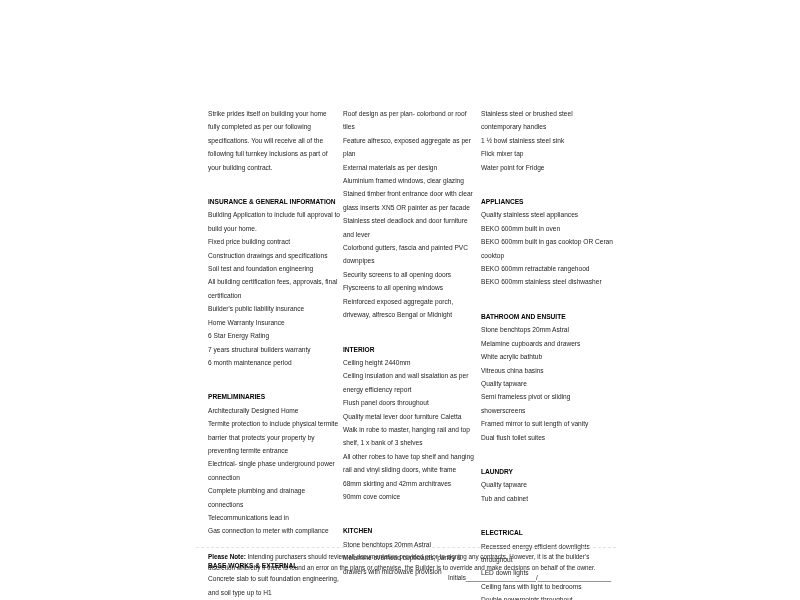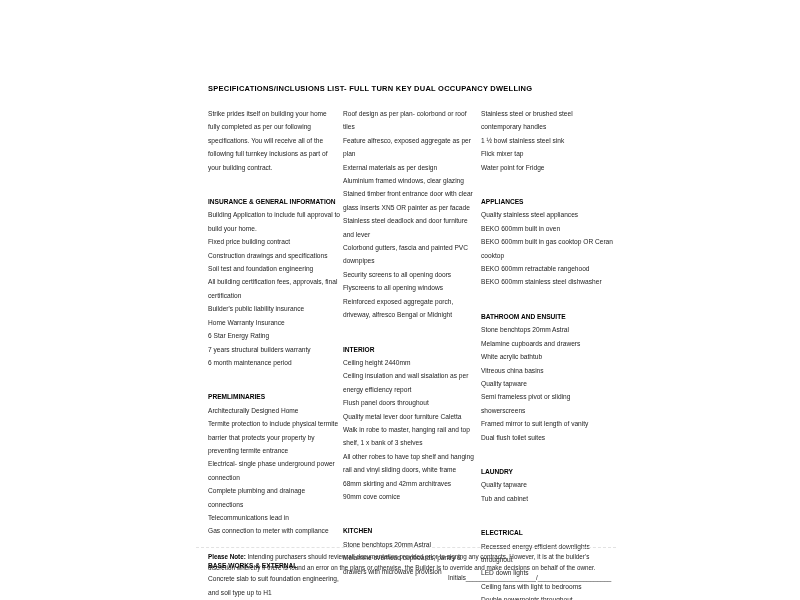--- a/index.html
+++ b/index.html
@@ -38,21 +38,20 @@
   .initials-line{
     position:absolute;left:448px;top:574px;
     font-size:6.3px;color:#242424;white-space:nowrap;
   }
 </style>
 </head>
 <body>
 
 <div class="page">
 
-  <div class="doc-title">SPECIFICATIONS/INCLUSIONS LIST- FULL TURN KEY DUAL OCCUPANCY DWELLING</div>
 
   <div class="col col-1">
       <div class="para first">Strike prides itself on building your home fully completed as per our following specifications.  You will receive all of the following full turnkey inclusions as part of your building contract.</div>
       <div class="heading">INSURANCE &amp; GENERAL INFORMATION</div>
       <div class="item">Building Application to include full approval to build your home.</div>
       <div class="item">Fixed price building contract</div>
       <div class="item">Construction drawings and specifications</div>
       <div class="item">Soil test and foundation engineering</div>
       <div class="item">All building certification fees, approvals, final certification</div>
       <div class="item">Builder's public liability insurance</div>

